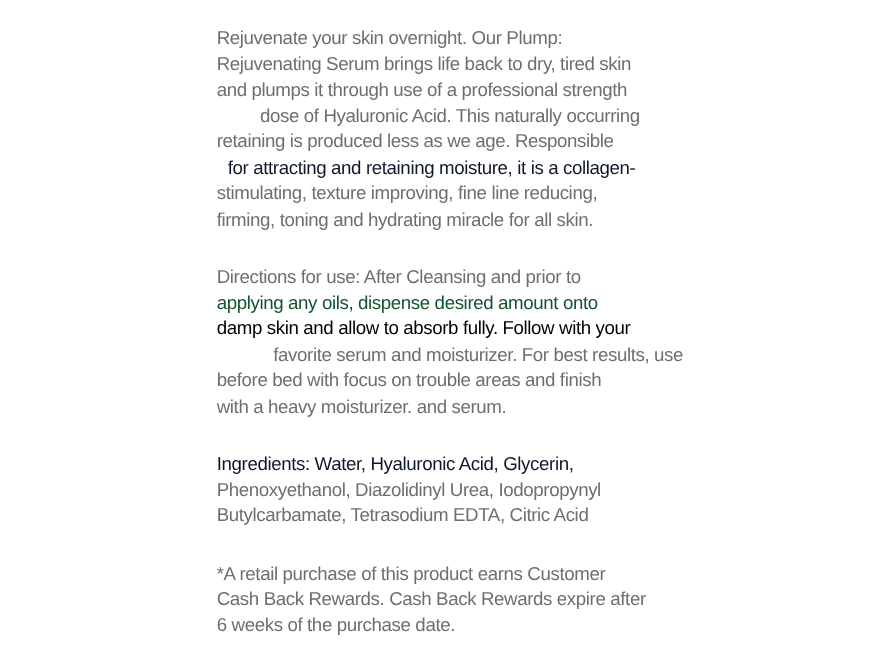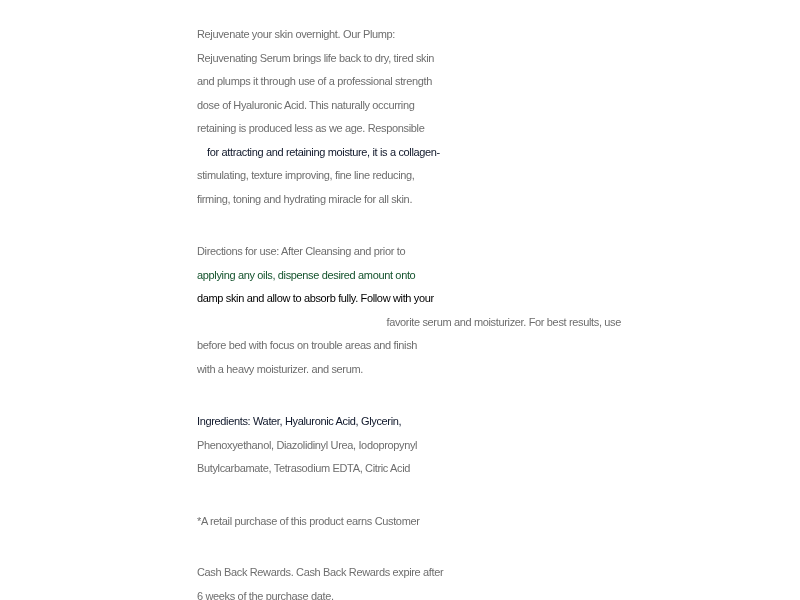--- a/index.html
+++ b/index.html
@@ -29,55 +29,55 @@
     width: 424px;
   }
   .paragraph {
     margin: 0 0 29px 0;
   }
   .paragraph:last-child {
     margin-bottom: 0;
   }
   .line {
     white-space: nowrap;
-    font-size: 11px;
+    font-size: 17px;
     line-height: 23.5px;
     letter-spacing: -0.35px;
     font-weight: 400;
     color: #6e6e6e;
     -webkit-font-smoothing: antialiased;
   }
 </style>
 </head>
 <body style="background: rgb(255, 255, 255);">
 
 <div class="page">
   <div class="description-column">
     <div class="paragraph">
         <div class="line" style="color: rgb(110, 110, 110);">Rejuvenate your skin overnight. Our Plump:</div>
         <div class="line" style="color: rgb(110, 110, 110);">Rejuvenating Serum brings life back to dry, tired skin</div>
         <div class="line" style="color: rgb(110, 110, 110);">and plumps it through use of a professional strength</div>
-        <div class="line" style="color: rgb(110, 110, 110);">dose of Hyaluronic Acid. This naturally occurring</div>
+        <div class="line" style="color: rgb(110, 110, 110); text-align: center;">dose of Hyaluronic Acid. This naturally occurring</div>
         <div class="line" style="color: rgb(110, 110, 110);">retaining is produced less as we age. Responsible</div>
         <div class="line" style="color: #0f172a; margin-left: 10px;">for attracting and retaining moisture, it is a collagen-</div>
         <div class="line" style="color: rgb(110, 110, 110);">stimulating, texture improving, fine line reducing,</div>
         <div class="line" style="color: rgb(110, 110, 110);">firming, toning and hydrating miracle for all skin.</div>
       </div>
     <div class="paragraph">
         <div class="line" style="color: rgb(110, 110, 110);">Directions for use: After Cleansing and prior to</div>
         <div class="line" style="color: #14532d;">applying any oils, dispense desired amount onto</div>
         <div class="line" style="color: #000000;">damp skin and allow to absorb fully. Follow with your</div>
         <div class="line" style="color: rgb(110, 110, 110); text-align: right;">favorite serum and moisturizer. For best results, use</div>
         <div class="line" style="color: rgb(110, 110, 110);">before bed with focus on trouble areas and finish</div>
         <div class="line" style="color: rgb(110, 110, 110);">with a heavy moisturizer. and serum.</div>
       </div>
     <div class="paragraph">
         <div class="line" style="color: #0f172a;">Ingredients: Water, Hyaluronic Acid, Glycerin,</div>
         <div class="line" style="color: rgb(110, 110, 110);">Phenoxyethanol, Diazolidinyl Urea, Iodopropynyl</div>
         <div class="line" style="color: rgb(110, 110, 110);">Butylcarbamate, Tetrasodium EDTA, Citric Acid</div>
       </div>
     <div class="paragraph">
         <div class="line" style="color: rgb(110, 110, 110);">*A retail purchase of this product earns Customer</div>
-        <div class="line" style="color: rgb(110, 110, 110); margin-top: 28px;">Cash Back Rewards. Cash Back Rewards expire after</div>
+        <div class="line" style="color: rgb(110, 110, 110);">Cash Back Rewards. Cash Back Rewards expire after</div>
         <div class="line" style="color: rgb(110, 110, 110);">6 weeks of the purchase date.</div>
       </div>
   </div>
 </div>
 
 </body></html>

